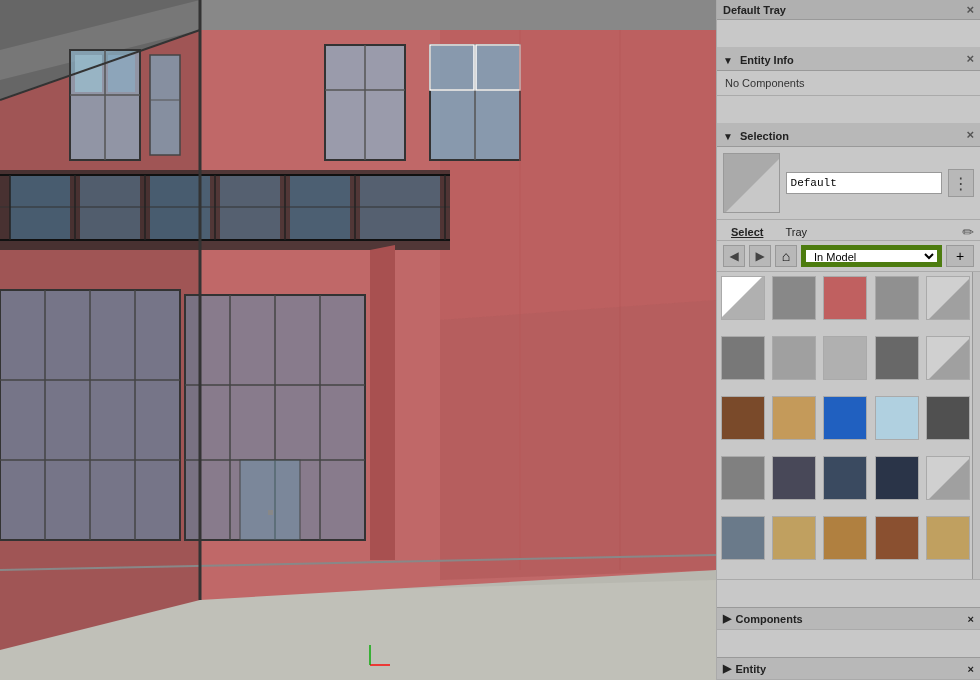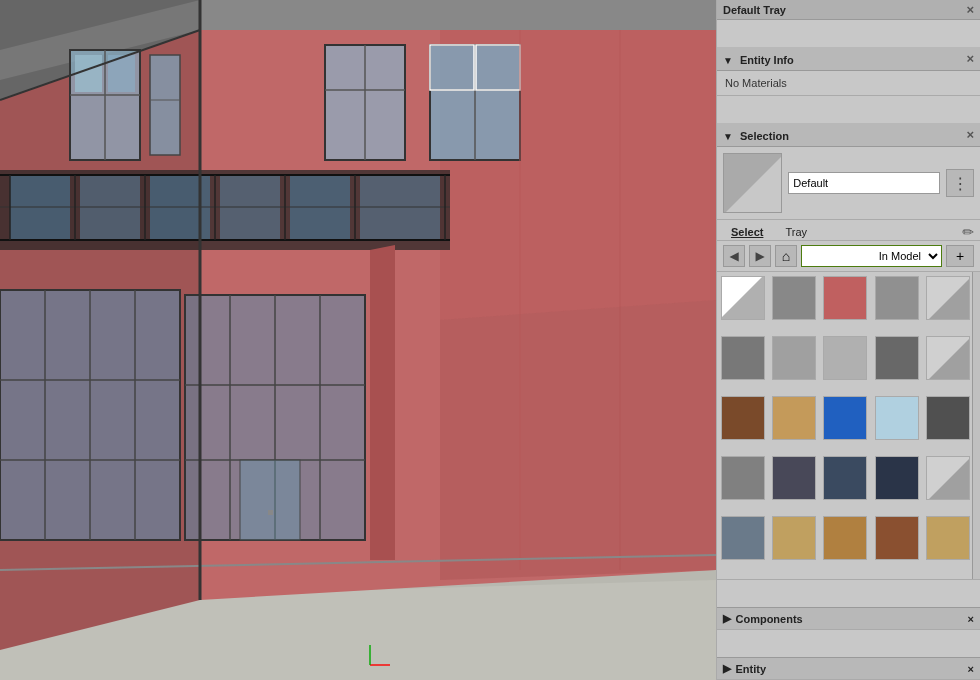--- a/index.html
+++ b/index.html
@@ -127,20 +127,21 @@
       border-color: #aaa transparent transparent transparent;
     }
 
     .material-name-input {
       flex: 1;
       height: 22px;
       padding: 2px 4px;
       font-size: 11px;
       background: white;
       border: 1px solid #999;
+      font-family: Liberation Mono, monospace;
     }
 
     .material-icon-btn {
       width: 28px;
       height: 28px;
       background: #b8b8b8;
       border: 1px solid #999;
       display: flex;
       align-items: center;
       justify-content: center;
@@ -211,23 +212,22 @@
       justify-content: center;
       cursor: pointer;
       font-size: 14px;
     }
 
     .mat-dropdown {
       flex: 1;
       height: 22px;
       font-size: 11px;
       background: white;
-      border: 1px solid #4d7c0f;
+      border: 5px solid #4d7c0f;
       padding: 0 4px;
-      text-align: right;
     }
 
     .nav-create-btn {
       width: 28px;
       height: 22px;
       background: #b8b8b8;
       border: 1px solid #999;
       display: flex;
       align-items: center;
       justify-content: center;
@@ -443,21 +443,21 @@
 
   <div class="entity-info-section">
     <div class="section-header">
       <span>
         <span class="arrow">▼</span>
         <span>Entity Info</span>
       </span>
       <span class="section-close">×</span>
     </div>
     <div class="entity-info-content">
-      <span>No Materials</span>
+      <span>No Components</span>
     </div>
   </div>
 
   <div class="materials-section">
     <div class="section-header">
       <span>
         <span class="arrow">▼</span>
         <span>Selection</span>
       </span>
       <span class="section-close">×</span>

